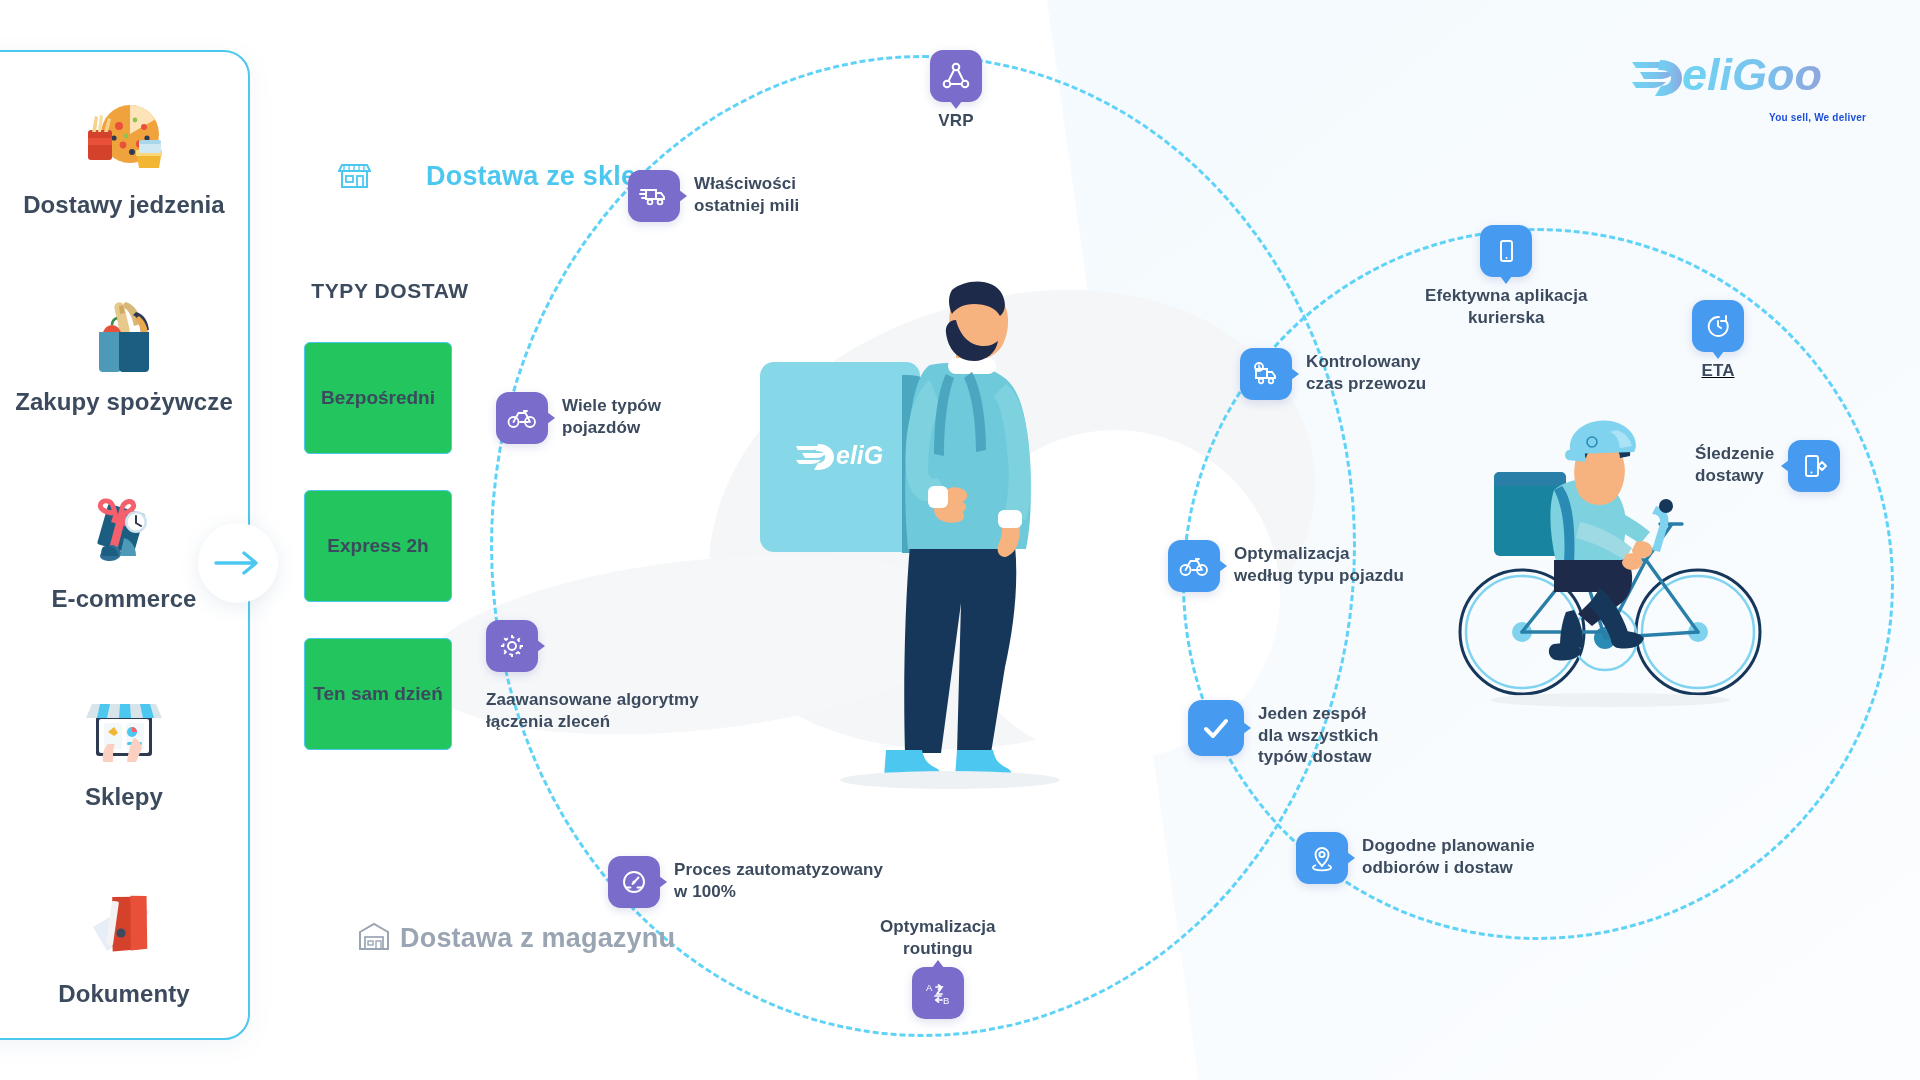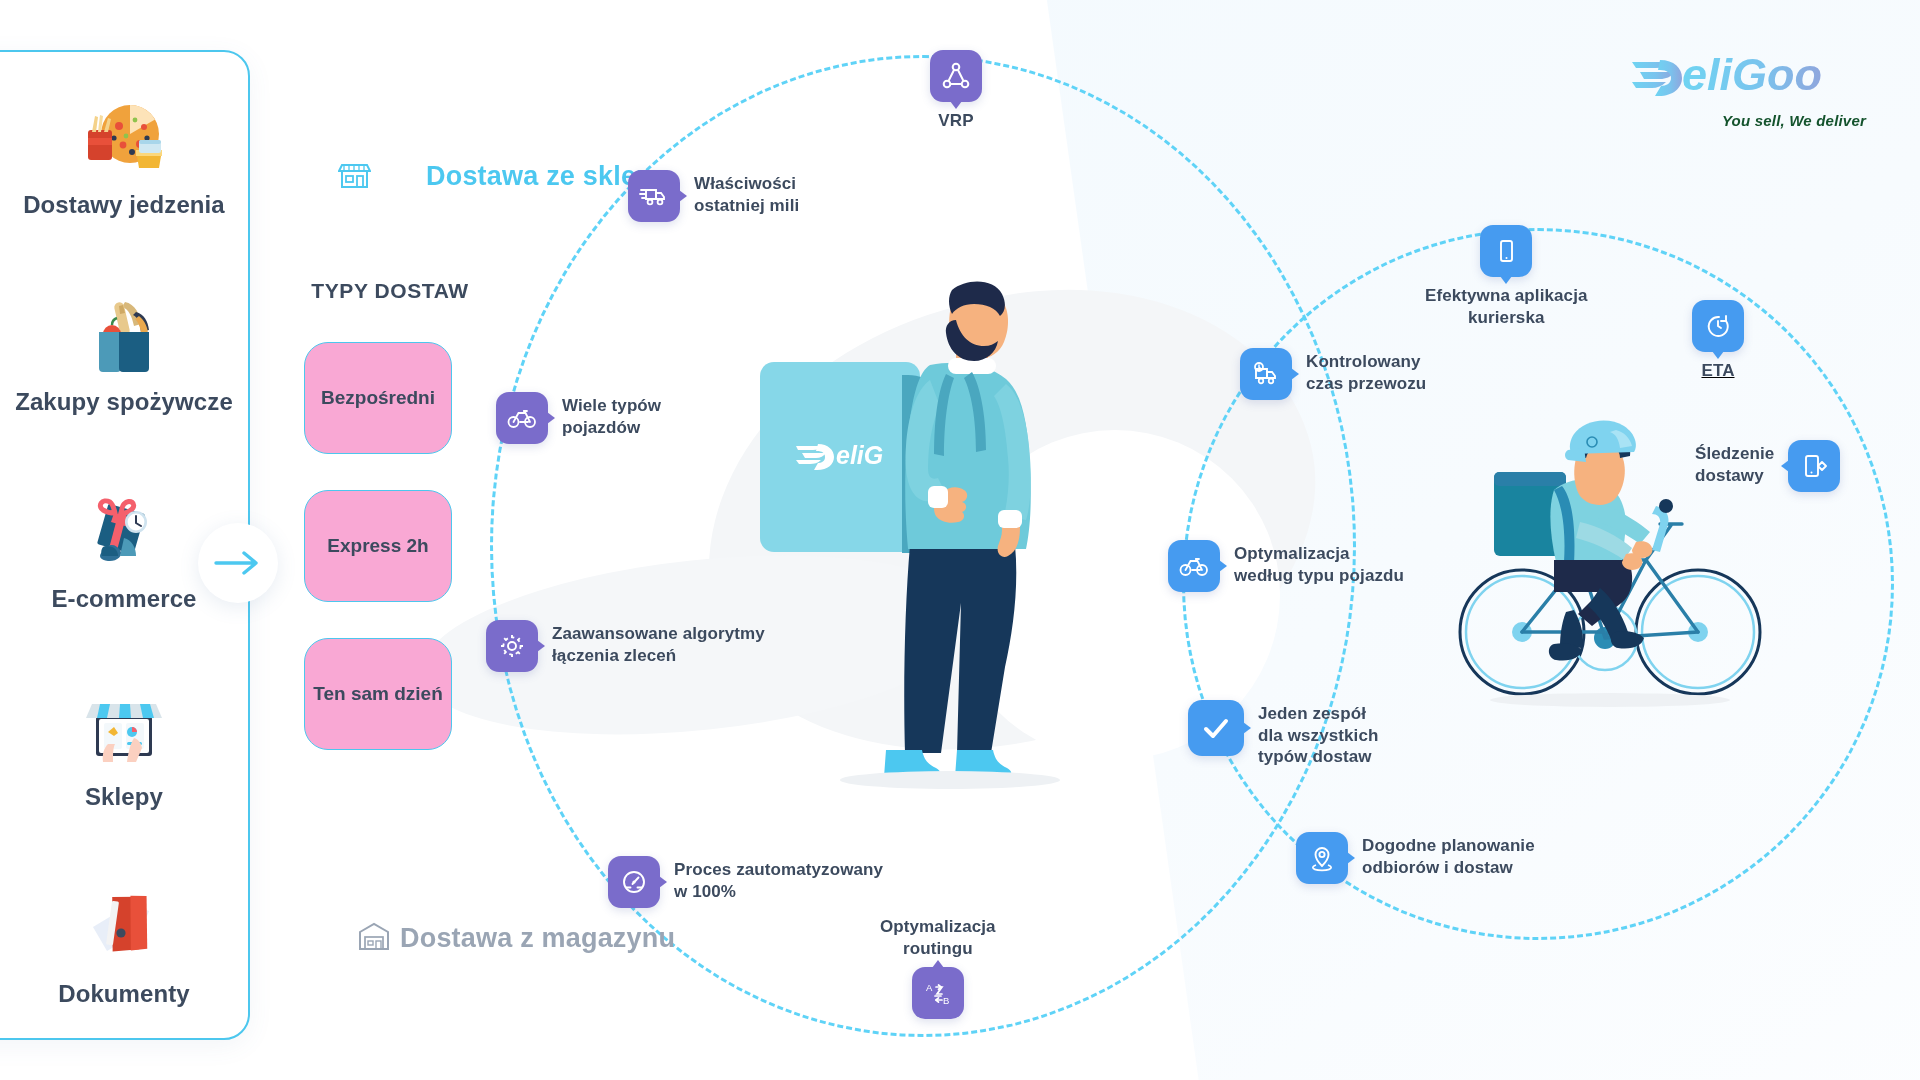--- a/index.html
+++ b/index.html
@@ -63,21 +63,21 @@
   .sec-wh{ left:358px; top:920px; }
   .sec-wh .txt{ color:#9aa5b4; }
 
   
   .typy-title{
     position:absolute; left:310px; top:278px; width:160px; text-align:center;
     color:#3c4a5e; font-size:21px; font-weight:700; line-height:1.25; letter-spacing:.6px;
   }
   .typy-box{
     position:absolute; left:304px; width:148px; height:112px;
-    border:1.6px solid #4cc7ee; border-radius:24px; background:#f9a8d4;
+    border:1.6px solid #4cc7ee; border-radius:6px; background:#22c55e;
     display:flex; align-items:center; justify-content:center; text-align:center;
     color:#3c4a5e; font-size:19px; font-weight:700; line-height:1.3; padding:0 8px;
   }
   .typy-1{ top:342px; }
   .typy-2{ top:490px; }
   .typy-3{ top:638px; }
 
   
   .ring{ position:absolute; border-radius:50%; pointer-events:none; }
   .ring-left{
@@ -118,21 +118,21 @@
   .chip.purple.tail-top .tail{ border-bottom:8px solid #7a6ccb; }
 
   .blabel{
     color:#3c4a5e; font-size:17px; font-weight:700; line-height:1.27;
     letter-spacing:.1px; white-space:pre-line; padding-top:3px;
   }
   .badge.vert .blabel{ text-align:center; padding-top:0; }
 
   
   .logo{ position:absolute; right:54px; top:48px; text-align:right; }
-  .logo .sub{ margin-top:2px; font-size:15px; font-style:italic; color:#14532d;
+  .logo .sub{ margin-top:2px; font-size:10px; color:#1d4ed8;
     letter-spacing:.2px; font-weight:600; }
 
   
   .walker{ position:absolute; left:760px; top:280px; width:430px; height:520px; }
   .rider{ position:absolute; left:1450px; top:400px; width:330px; height:310px; }
 </style>
 </head>
 <body>
 
 <div id="stage">
@@ -330,21 +330,21 @@
         <path d="M6.5 15l5-9h7l4.5 9M11.5 6h6M13 15h8"></path>
         <path d="M17 6V4h3"></path>
           </g>
       </svg>
       <span class="tail"></span>
     </div>
     <div class="blabel">Wiele typów
 pojazdów</div>
   </div>
 
-  <div class="badge" style="left:486px; top:620px;">
+  <div class="badge" style="left:486px; top:620px;flex-direction:column;">
     <div class="chip purple tail-right">
       <svg width="28" height="28" viewBox="0 0 28 28">
           <g fill="none" stroke="#fff" stroke-width="1.9">
         <circle cx="14" cy="14" r="4"></circle>
         <path d="M14 3v3M14 22v3M3 14h3M22 14h3M6.2 6.2l2.1 2.1M19.7 19.7l2.1 2.1M21.8 6.2l-2.1 2.1M8.3 19.7l-2.1 2.1"></path>
         <circle cx="14" cy="14" r="8.6" stroke-dasharray="3 3.6"></circle>
           </g>
       </svg>
       <span class="tail"></span>
     </div>

